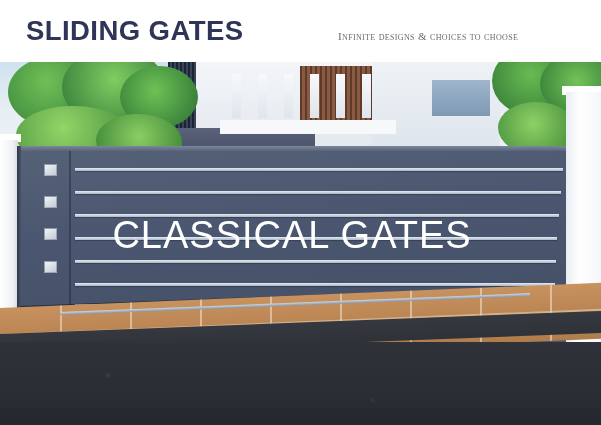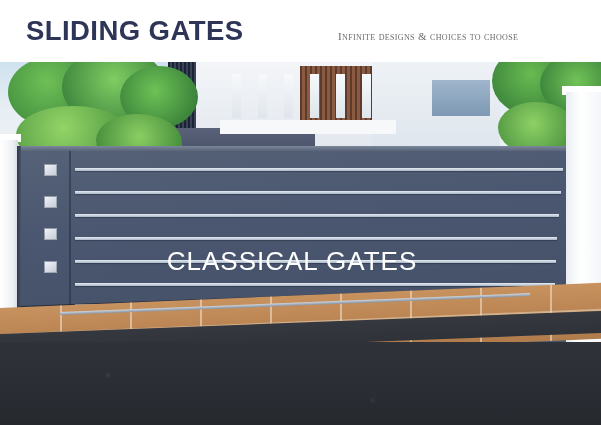--- a/index.html
+++ b/index.html
@@ -85,22 +85,22 @@
   .slat{ position:absolute; left:58px; height:3px;
         background:linear-gradient(180deg,#e6ecf3,#a8b6c8);
         box-shadow:0 1px 1px rgba(20,26,40,0.35); }
   .square{ position:absolute; left:27px; width:13px; height:12px;
         background:linear-gradient(145deg,#f0f3f7,#c3ccd8);
         border:1px solid rgba(40,48,66,0.35); }
 
   #gate-label{
     position:absolute; left:0; top:70px; width:550px; text-align:center;
     font-family:"Liberation Sans", sans-serif;
-    font-size:26px; font-weight:normal; letter-spacing:1px;
-    color:#ffffff; line-height:1; white-space:nowrap;margin-top:32px;
+    font-size:38px; font-weight:normal; letter-spacing:1px;
+    color:#ffffff; line-height:1; white-space:nowrap;
   }
 
   
   .tile-strip{ position:absolute; left:0; top:246px; width:601px; height:56px;
         background:linear-gradient(180deg,#c8925f 0%,#bb8654 45%,#b07c4c 100%);
         transform:skewY(-2.4deg); transform-origin:left top; }
   .tile-strip .grout{ position:absolute; top:0; width:1.5px; height:56px;
         background:rgba(245,230,210,0.55); }
   .tile-strip .grout-h{ position:absolute; left:0; width:601px; height:1.5px;
         background:rgba(245,230,210,0.45); }

